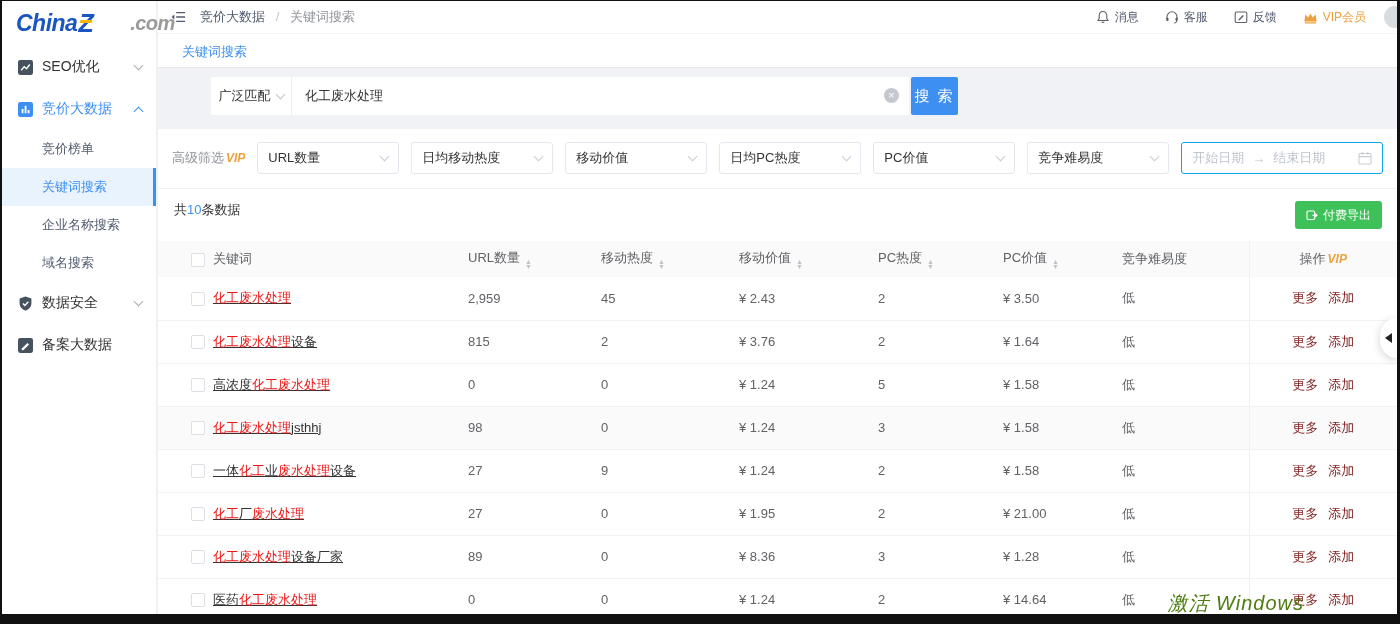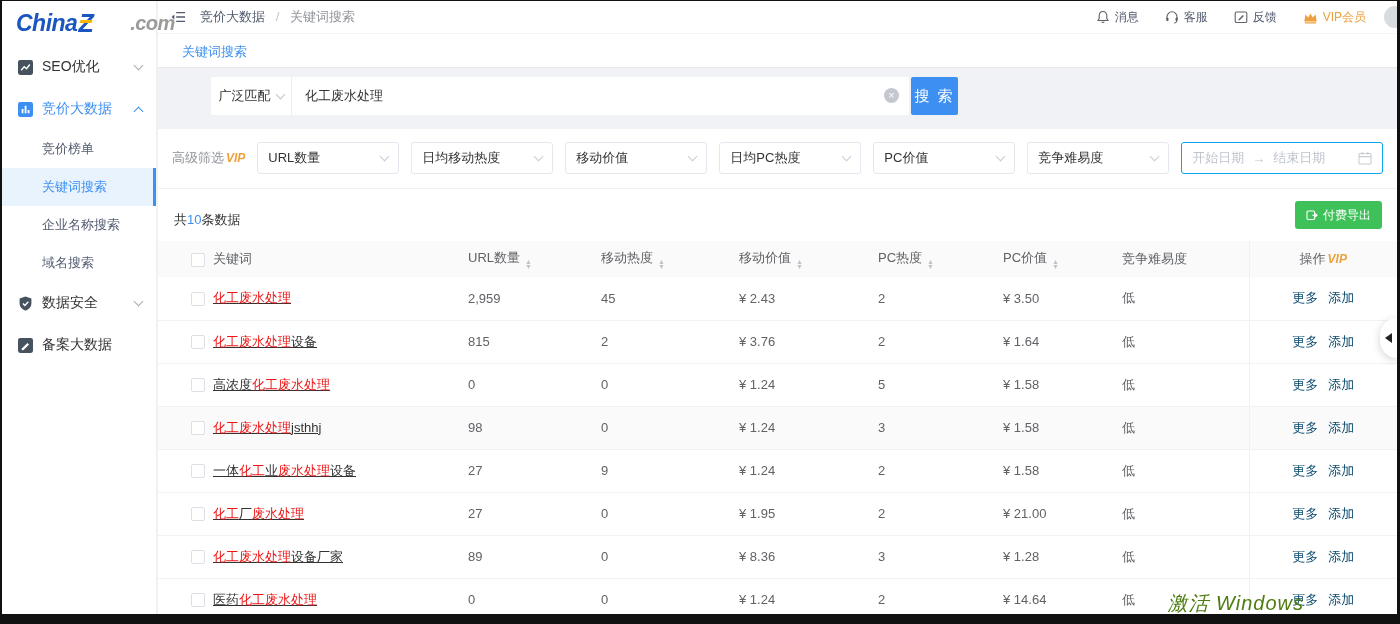--- a/index.html
+++ b/index.html
@@ -59,37 +59,37 @@
   
   .card{background:#fff;flex:1;padding-top:13px;overflow:hidden;display:flex;flex-direction:column;}
   .filter-row{display:flex;align-items:center;padding:0 14px;flex:none;}
   .adv-label{font-size:13px;color:#909399;margin-right:12px;white-space:nowrap;}
   .vip-badge{color:var(--orange);font-style:italic;font-weight:bold;font-size:12px;margin-left:2px;}
   .fsel{width:142px;height:32px;border:1px solid #e4e7ed;border-radius:3px;display:flex;align-items:center;justify-content:space-between;padding:0 10px;font-size:13px;color:#333;margin-right:12px;cursor:pointer;background:#fff;}
   .fsel .chev{border-color:#c8ccd4;}
   .daterange{width:212px;height:32px;border:1px solid #0ea5e9;border-radius:3px;display:flex;align-items:center;padding:0 10px;font-size:13px;color:#bfc4cc;gap:8px;background:#fff;}
   .daterange .cal{margin-left:auto;display:inline-flex;}
   .divider{height:1px;background:#f0f0f0;margin-top:14px;flex:none;}
-  .summary-row{display:flex;align-items:flex-end;justify-content:space-between;padding:12px 15px 12px 16px;flex:none;}
+  .summary-row{display:flex;align-items:flex-start;justify-content:space-between;padding:12px 15px 12px 16px;flex:none;}
   .summary{font-size:13px;color:#333;}
   .summary .cnt{color:var(--accent);}
   .export-btn{background:var(--green);color:#fff;border:0;border-radius:3px;height:28px;padding:0 11px;font-size:12px;display:flex;align-items:center;gap:5px;cursor:pointer;font-family:inherit;}
 
   
   table{width:100%;border-collapse:collapse;table-layout:fixed;font-size:13px;}
   thead th{background:#fafafa;height:36px;font-weight:normal;color:#606266;text-align:left;}
   tbody td{height:43px;border-bottom:1px solid #f2f2f2;color:#606266;}
   tr.hovered td{background:#fafafa;}
   th.op,td.op{border-left:1px solid #f0f0f0;text-align:center;}
   .cbx{display:inline-block;width:14px;height:14px;border:1px solid #dcdfe6;border-radius:2px;background:#fff;margin-left:33px;vertical-align:middle;cursor:pointer;}
   .kw{text-decoration:underline;cursor:pointer;color:#333;font-weight:500;}
   .kw .hl{color:var(--kw-red);}
   .sort{display:inline-flex;flex-direction:column;margin-left:5px;vertical-align:-2px;}
   .sort i{font-style:normal;font-size:7px;line-height:5px;color:#c0c4cc;}
-  .rowact{color:#0c4a6e;cursor:pointer;margin:0 5px;}
+  .rowact{color:#7f1d1d;cursor:pointer;margin:0 5px;}
 
   
   .edge-toggle{position:absolute;right:0;top:317px;width:17px;height:40px;background:#fff;border-radius:20px 0 0 20px;box-shadow:0 2px 8px rgba(0,0,0,.18);display:flex;align-items:center;justify-content:center;z-index:9;cursor:pointer;}
   .edge-toggle .tri{width:0;height:0;border-top:5px solid transparent;border-bottom:5px solid transparent;border-right:7px solid #222;}
 
   .watermark{position:absolute;right:93px;bottom:-3px;font-size:20px;color:#4d7c0f;letter-spacing:1px;z-index:8;pointer-events:none;font-style:italic;}
 </style>
 </head>
 <body>
 

